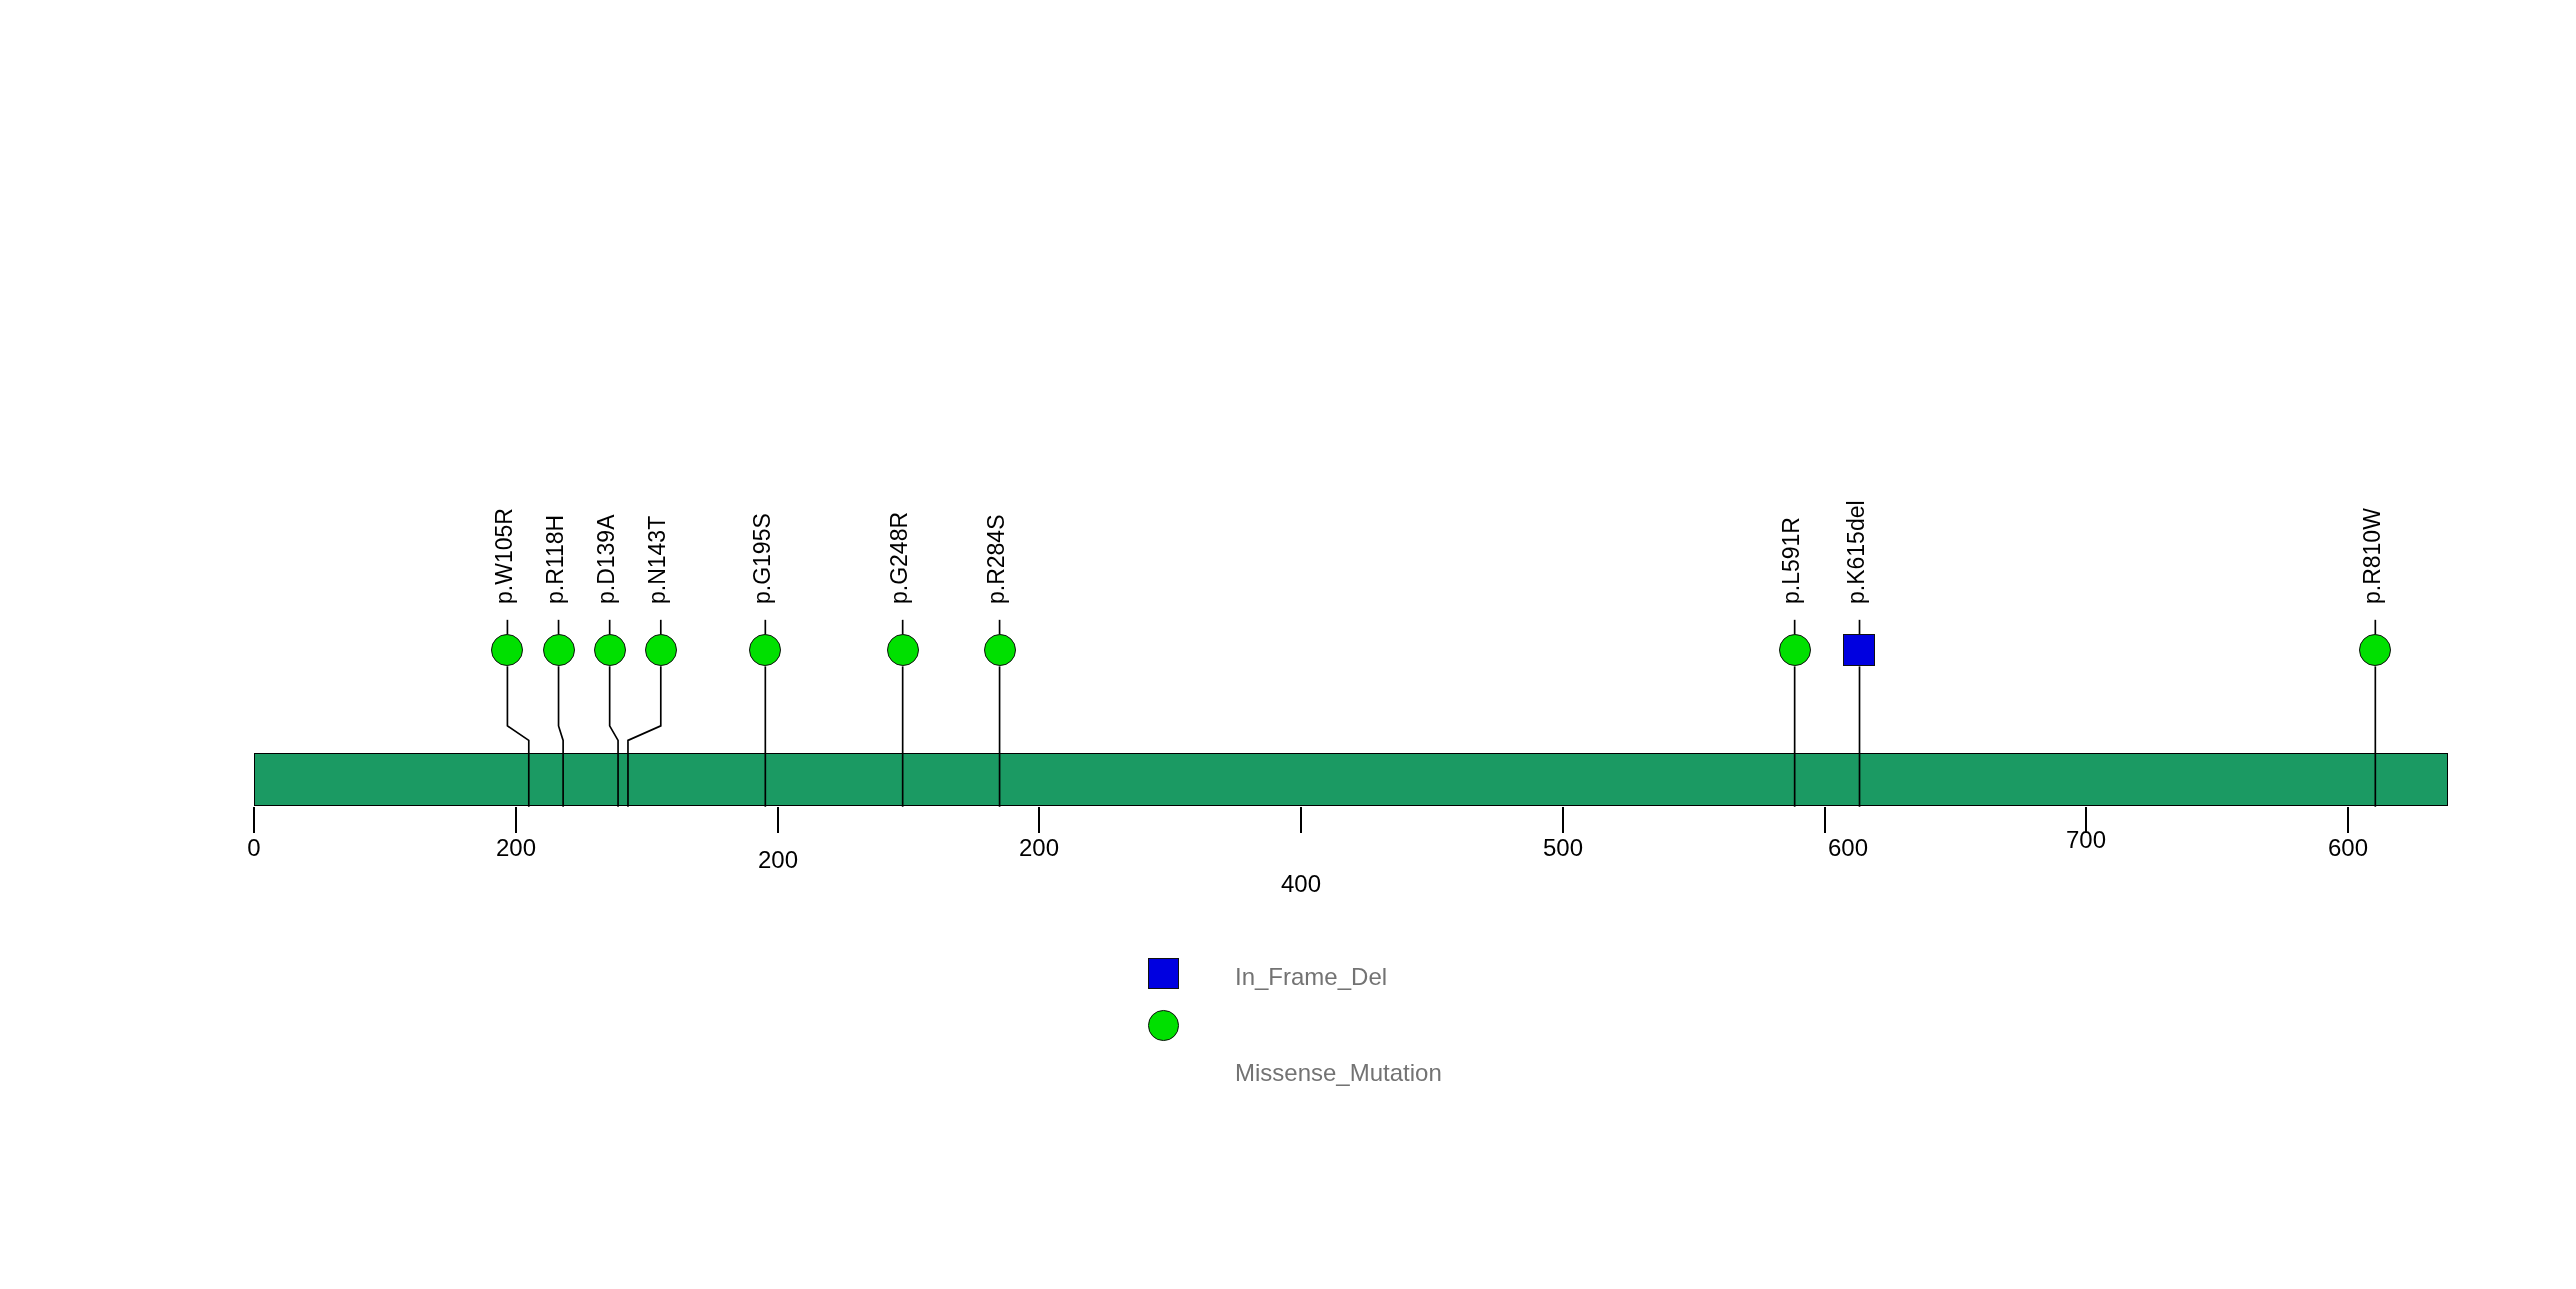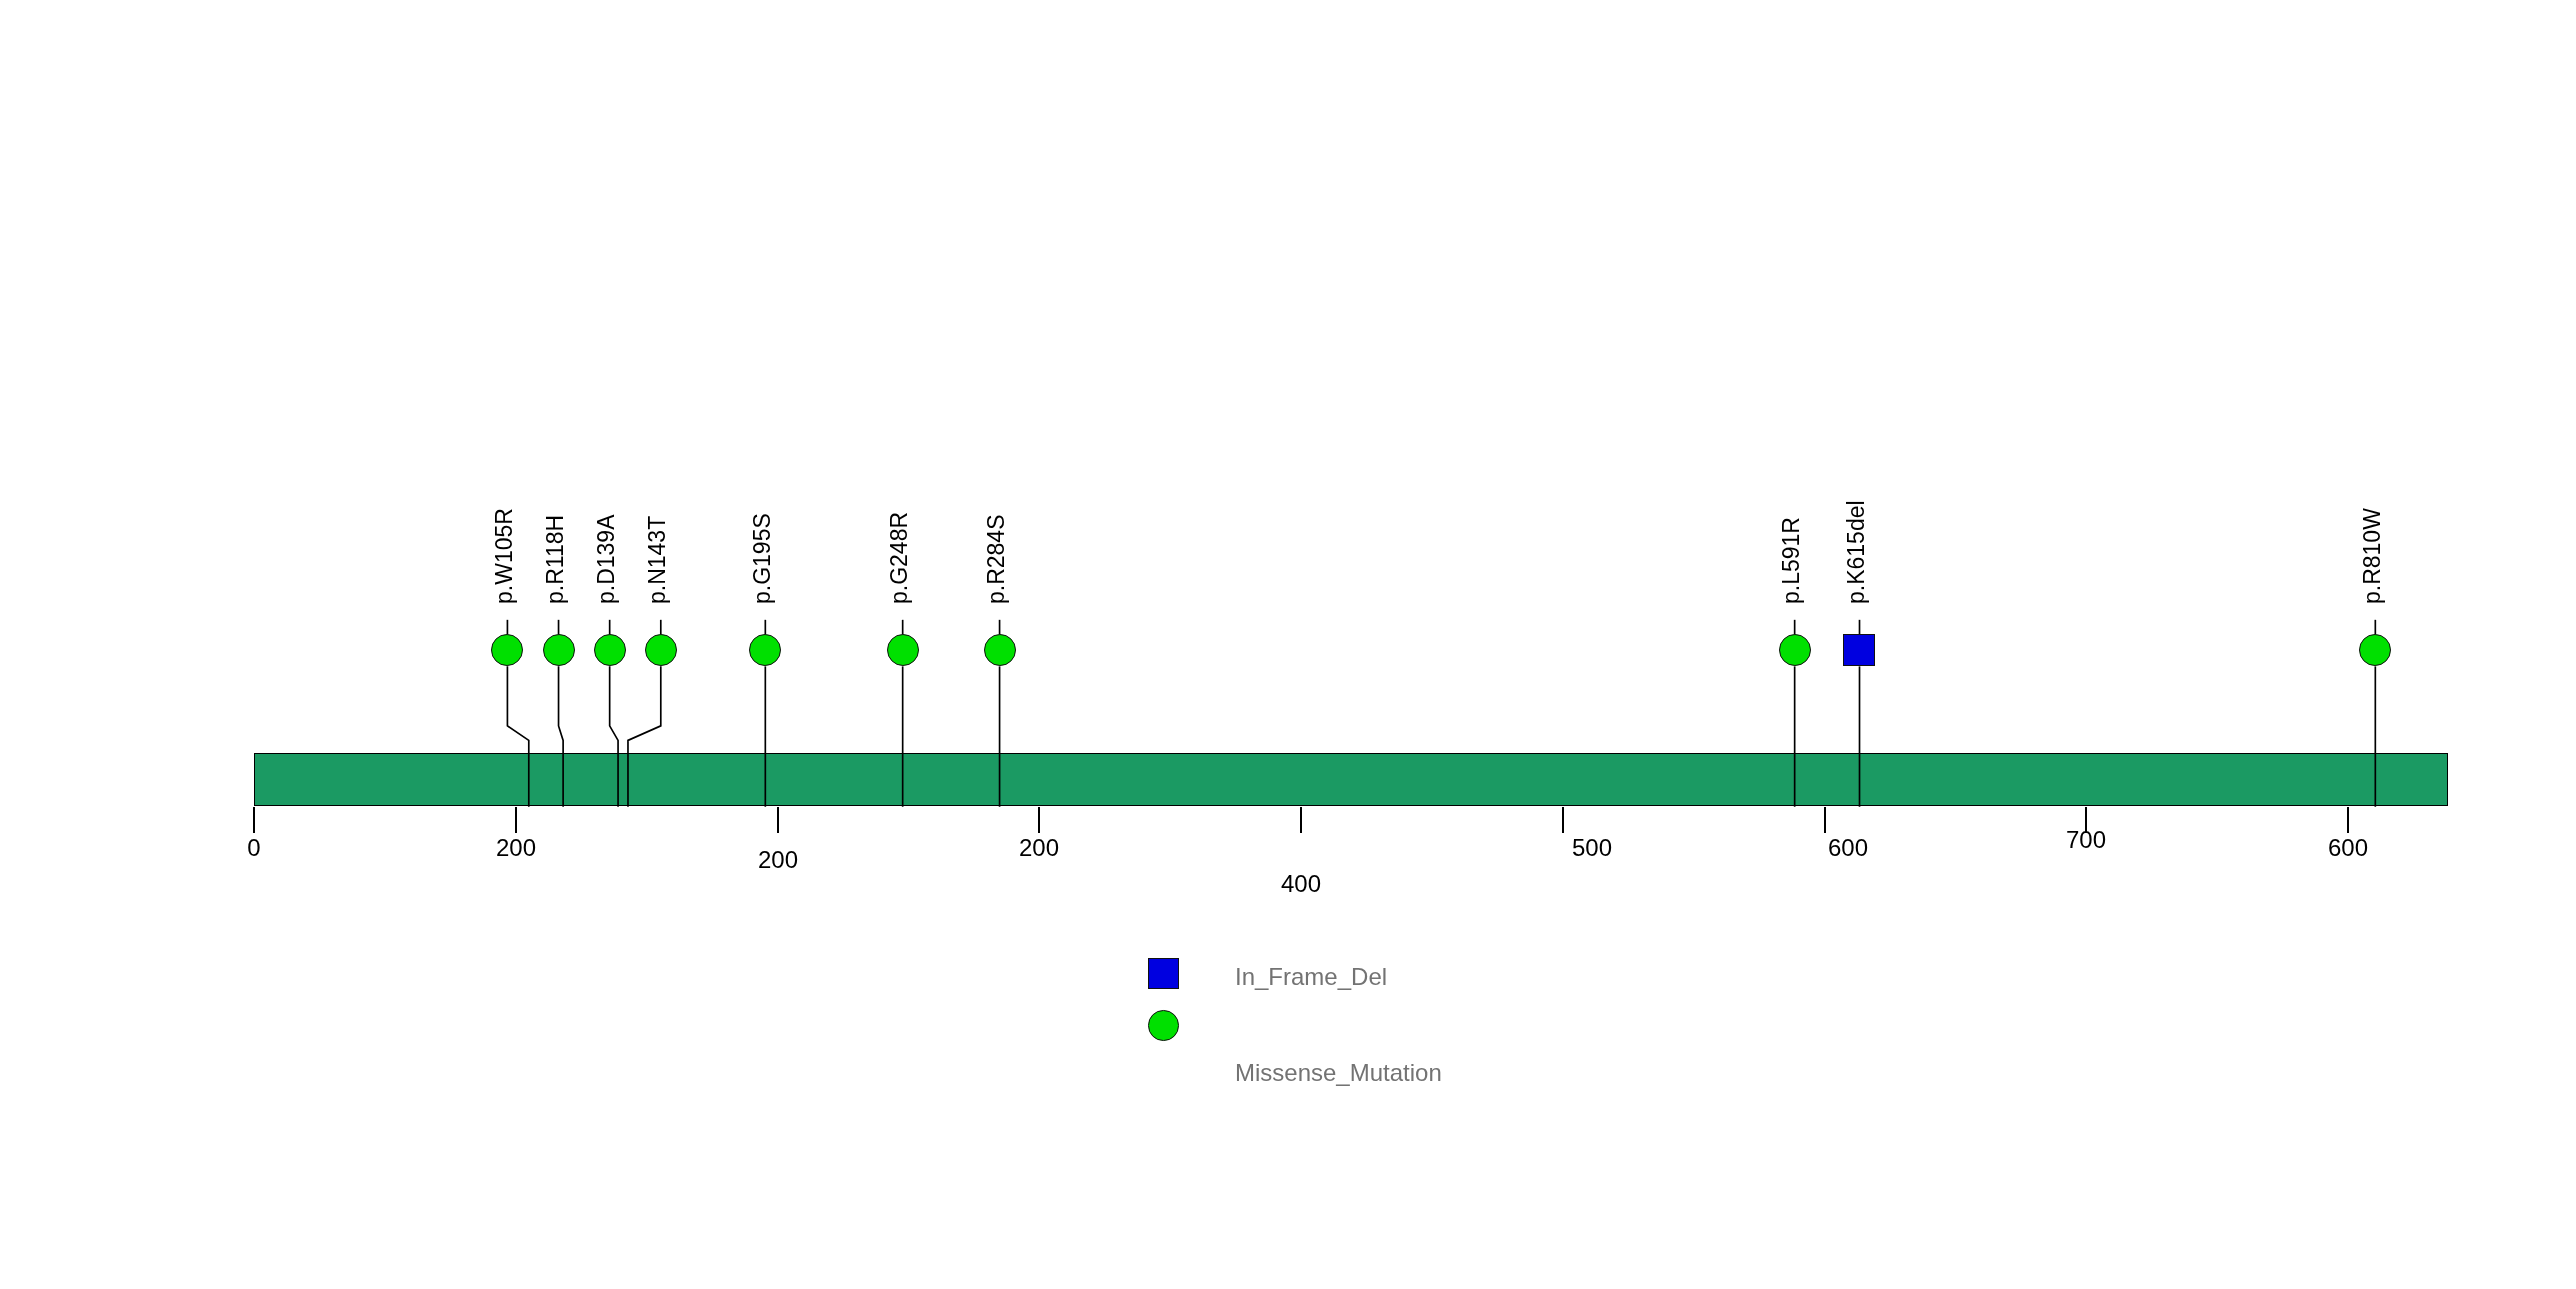--- a/index.html
+++ b/index.html
@@ -119,21 +119,21 @@
       <div class="axis-tick-label" style="left: 254px; top: 836px;">0</div>
       <div class="axis-tick" style="left: 515px; top: 807px; height: 26px;"></div>
       <div class="axis-tick-label" style="left: 516px; top: 836px;">200</div>
       <div class="axis-tick" style="left: 777px; top: 807px; height: 26px;"></div>
       <div class="axis-tick-label" style="left: 778px; top: 836px; margin-top: 12px;">200</div>
       <div class="axis-tick" style="left: 1038px; top: 807px; height: 26px;"></div>
       <div class="axis-tick-label" style="left: 1039px; top: 836px;">200</div>
       <div class="axis-tick" style="left: 1300px; top: 807px; height: 26px;"></div>
       <div class="axis-tick-label" style="left: 1301px; top: 872px;">400</div>
       <div class="axis-tick" style="left: 1562px; top: 807px; height: 26px;"></div>
-      <div class="axis-tick-label" style="left: 1563px; top: 836px; margin-left: 29px;">500</div>
+      <div class="axis-tick-label" style="left: 1563px; top: 836px;">500</div>
       <div class="axis-tick" style="left: 1824px; top: 807px; height: 26px;"></div>
       <div class="axis-tick-label" style="left: 1824px; top: 836px; margin-left: 24px;">600</div>
       <div class="axis-tick" style="left: 2085px; top: 807px; height: 26px;"></div>
       <div class="axis-tick-label" style="left: 2086px; top: 828px;">700</div>
       <div class="axis-tick" style="left: 2347px; top: 807px; height: 26px;"></div>
       <div class="axis-tick-label" style="left: 2348px; top: 836px;">600</div>
     </div>
 
   <svg class="stem-svg" id="stem-layer" viewBox="0 0 3376 1690">
       <line x1="665" y1="812" x2="665" y2="831" class="stem-line"></line>

